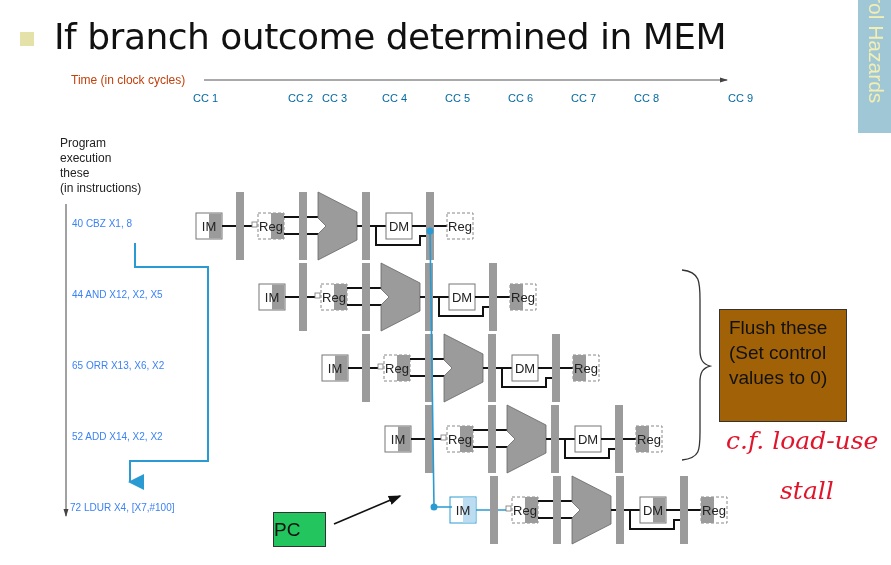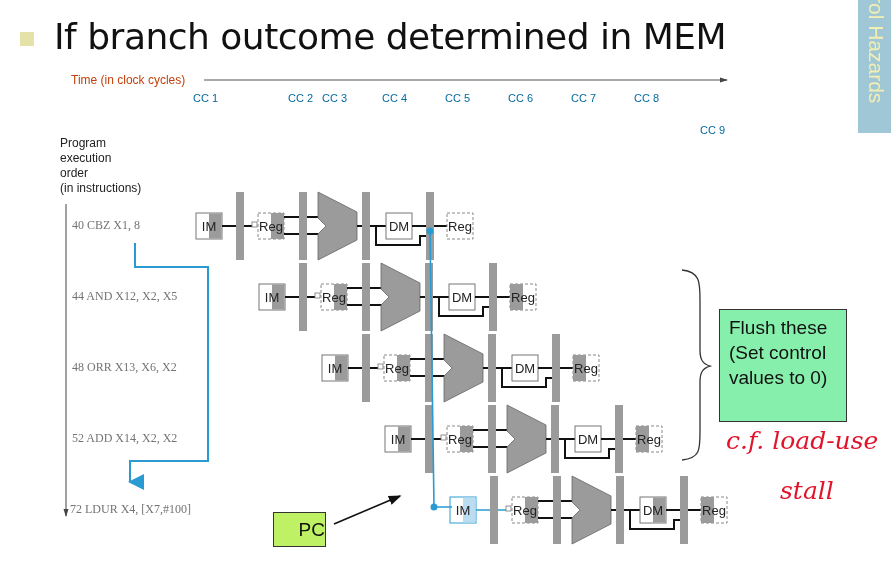--- a/index.html
+++ b/index.html
@@ -29,31 +29,31 @@
   .time-label {
     position: absolute; left: 71px; top: 73px; font-size: 12px; color: #c2410c; white-space: nowrap;
   }
   .cc {
     position: absolute; top: 92px; font-size: 11px; color: #0369a1; white-space: nowrap;
   }
   .prog-order {
     position: absolute; left: 60px; top: 136px; font-size: 12px; line-height: 15px; color: #222;
   }
   .instr {
-    position: absolute; left: 72px; font-size: 12px; color: #737373; white-space: nowrap; font-family: Liberation Serif, serif;
+    position: absolute; left: 72px; font-size: 10px; color: #3b82f6; white-space: nowrap;
   }
   .flush-box {
     position: absolute; left: 719px; top: 309px; width: 128px; height: 113px;
-    background: #86efac; border: 1px solid #333; box-sizing: border-box;
+    background: #a16207; border: 1px solid #333; box-sizing: border-box;
     font-size: 19px; line-height: 25px; color: #111; padding: 5px 0 0 9px;
   }
   .pc-box {
     position: absolute; left: 273px; top: 512px; width: 53px; height: 35px;
-    background: #bef264; border: 1px solid #333; box-sizing: border-box;
-    font-size: 19px; color: #111; text-align: right; line-height: 33px;
+    background: #22c55e; border: 1px solid #333; box-sizing: border-box;
+    font-size: 19px; color: #111; text-align: left; line-height: 33px;
   }
   .handnote {
     position: absolute; font-family: "DejaVu Serif", serif; font-style: italic;
     color: #e0142b; font-size: 25px; white-space: nowrap;
   }
   svg.diagram { position: absolute; left: 0; top: 0; }
   .unit-label { font-family: "Liberation Sans", sans-serif; font-size: 13px; fill: #222; }
 </style>
 </head>
 <body>
@@ -67,34 +67,34 @@
 <div class="time-label">Time (in clock cycles)</div>
 <div id="cc-holder">
     <div class="cc" style="left: 193px;">CC 1</div>
     <div class="cc" style="left: 256px; margin-left: 32px;">CC 2</div>
     <div class="cc" style="left: 322px;">CC 3</div>
     <div class="cc" style="left: 382px;">CC 4</div>
     <div class="cc" style="left: 445px;">CC 5</div>
     <div class="cc" style="left: 508px;">CC 6</div>
     <div class="cc" style="left: 571px;">CC 7</div>
     <div class="cc" style="left: 634px; text-align: center;">CC 8</div>
-    <div class="cc" style="left: 700px; margin-top: 32px;">CC 9</div>
+    <div class="cc" style="left: 728px;">CC 9</div>
   </div>
 
 <div class="prog-order">
   <div>Program</div>
   <div>execution</div>
-  <div>order</div>
+  <div>these</div>
   <div>(in instructions)</div>
 </div>
 
 <div id="instr-holder">
     <div class="instr" style="top: 218px;">40 CBZ X1, 8</div>
     <div class="instr" style="top: 289px;">44 AND X12, X2, X5</div>
-    <div class="instr" style="top: 360px;">48 ORR X13, X6, X2</div>
+    <div class="instr" style="top: 360px;">65 ORR X13, X6, X2</div>
     <div class="instr" style="top: 431px;">52 ADD X14, X2, X2</div>
     <div class="instr" style="top: 502px; left: 70px;">72 LDUR X4, [X7,#100]</div>
   </div>
 
 <svg class="diagram" id="diagram" width="891" height="565">
   <defs>
     <marker id="arrowBlack" markerWidth="8" markerHeight="8" refX="7" refY="4" orient="auto">
       <path d="M0,1 L8,4 L0,7 z" fill="#111"></path>
     </marker>
     <marker id="arrowGray" markerWidth="8" markerHeight="8" refX="7" refY="4" orient="auto">

